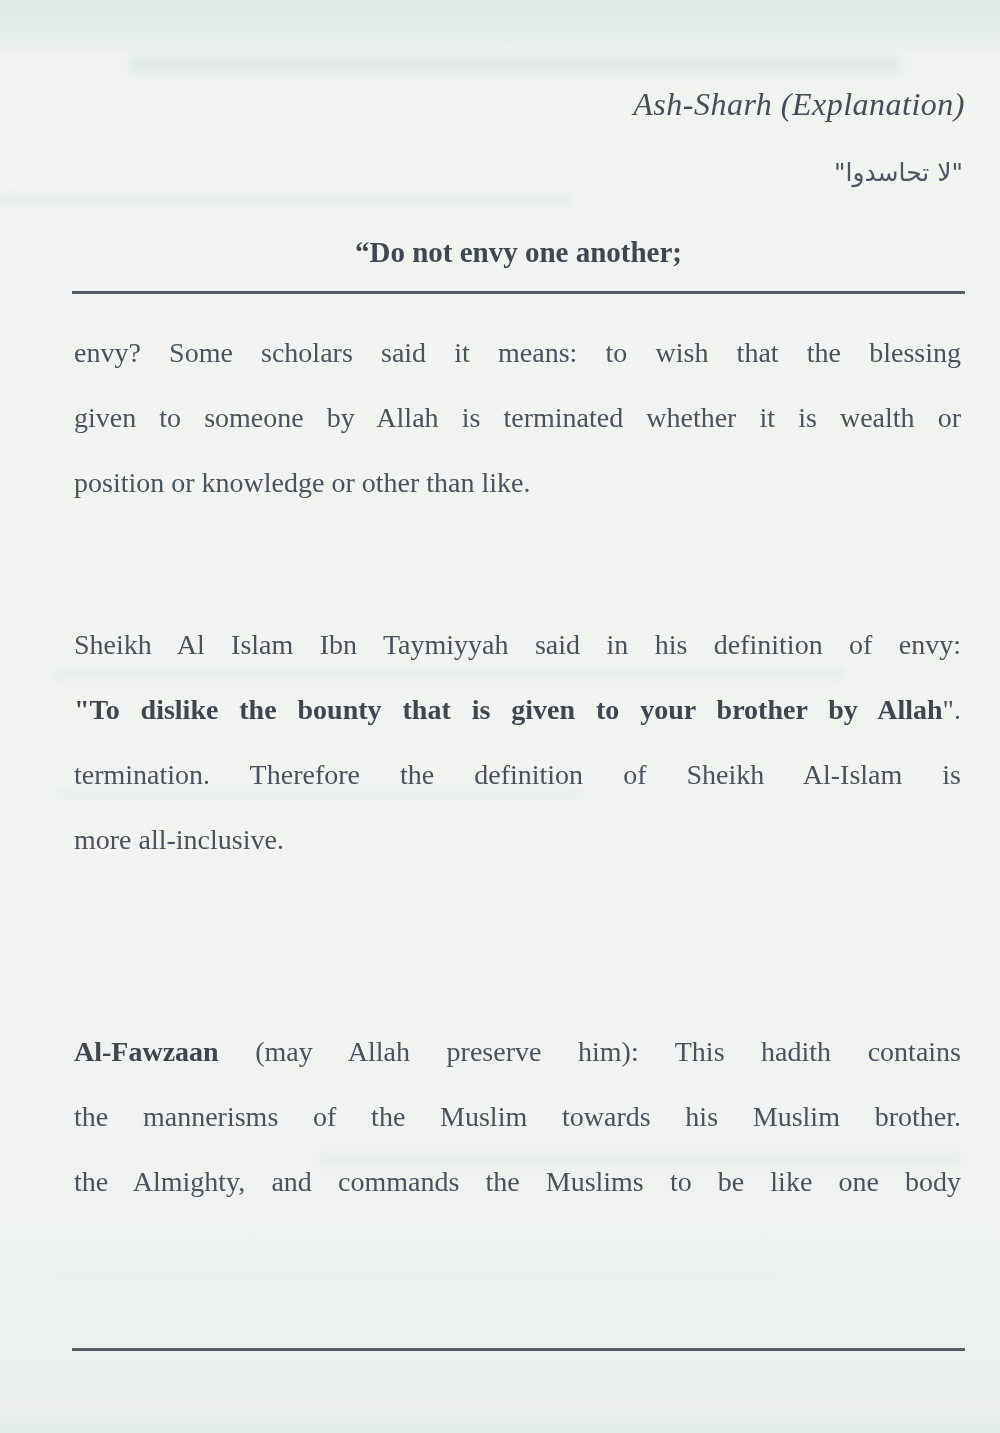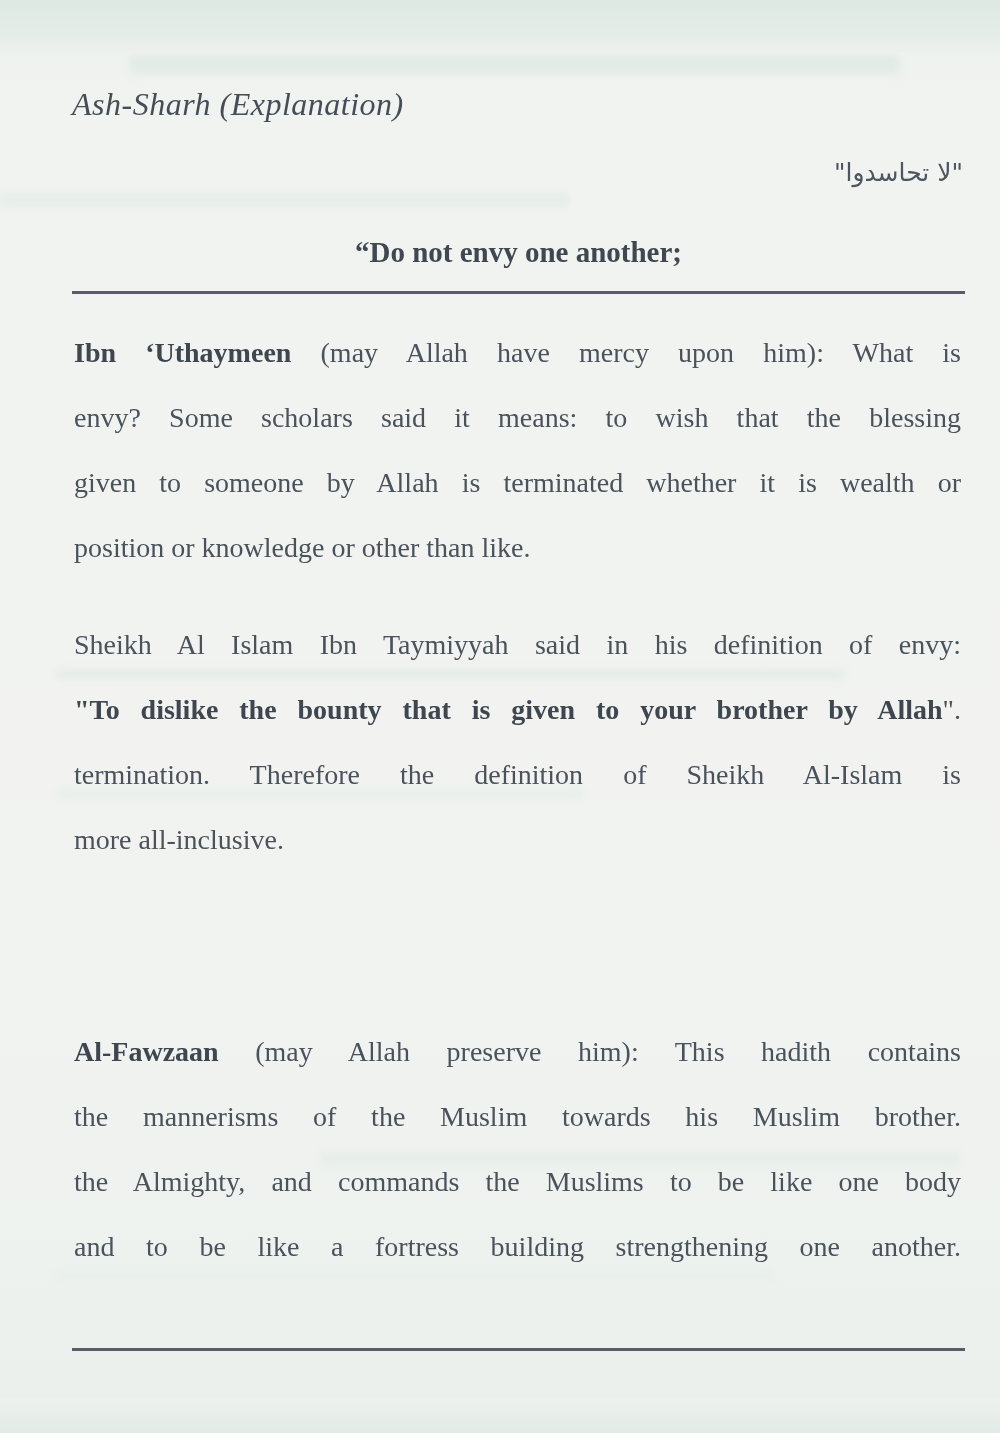--- a/index.html
+++ b/index.html
@@ -22,21 +22,21 @@
   .g3 { top: 193px; left: 0px;  width: 570px; height: 14px; background: #e2ebe6; opacity: .65; filter: blur(4px); }
   .g4 { top: 668px; left: 55px; width: 790px; height: 12px; background: #e2ece7; opacity: .8;  filter: blur(4px); }
   .g5 { top: 788px; left: 55px; width: 530px; height: 12px; background: #e4ede9; opacity: .7;  filter: blur(4px); }
   .g6 { top: 1152px; left: 320px; width: 640px; height: 14px; background: #e3ece7; opacity: .7; filter: blur(4px); }
   .g7 { top: 1268px; left: 55px; width: 720px; height: 14px; background: #e6eee9; opacity: .6; filter: blur(4px); }
   .g8 { top: 1398px; left: 0; width: 1000px; height: 35px;
         background: linear-gradient(180deg, #eef1ee 0%, #e2ebe6 100%); }
 
   .title {
     position: absolute; top: 86px; left: 72px; width: 893px;
-    text-align: left; font-style: italic; font-size: 32px;
+    text-align: right; font-style: italic; font-size: 32px;
     color: #454d57; letter-spacing: .5px;
   }
   .arabic {
     position: absolute; top: 158px; left: 72px; width: 891px;
     direction: rtl; text-align: right;
     font-family: "DejaVu Sans", sans-serif;
     font-size: 25px; color: #4d5660;
   }
   .hadith {
     position: absolute; top: 236px; left: 74px; width: 889px;
@@ -66,32 +66,30 @@
 
   <div class="title">Ash-Sharh (Explanation)</div>
 
   <div class="arabic" dir="rtl">"لا تحاسدوا"</div>
 
   <div class="hadith">“Do not envy one another;</div>
 
   <div class="rule rule1"></div>
 
   <div class="para" style="top:320px">
-      <div class="line j"><span class="bold">Ibn ‘Uthaymeen</span><span> (may Allah have mercy upon him): What is</span></div>
       <div class="line j"><span>envy? Some scholars said it means: to wish that the blessing</span></div>
       <div class="line j"><span>given to someone by Allah is terminated whether it is wealth or</span></div>
       <div class="line"><span>position or knowledge or other than like.</span></div>
     </div>
   <div class="para" style="top:612px">
       <div class="line j"><span>Sheikh Al Islam Ibn Taymiyyah said in his definition of envy:</span></div>
       <div class="line j"><span class="bold">"To dislike the bounty that is given to your brother by Allah</span><span>".</span></div>
       <div class="line j"><span>termination. Therefore the definition of Sheikh Al-Islam is</span></div>
       <div class="line"><span>more all-inclusive.</span></div>
     </div>
   <div class="para" style="top:1019px">
       <div class="line j"><span class="bold">Al-Fawzaan</span><span> (may Allah preserve him): This hadith contains</span></div>
       <div class="line j"><span>the mannerisms of the Muslim towards his Muslim brother.</span></div>
       <div class="line j"><span>the Almighty, and commands the Muslims to be like one body</span></div>
-      <div class="line j"><span>and to be like a fortress building strengthening one another.</span></div>
     </div>
 
   <div class="rule rule2"></div>
 </div>
 
 </body></html>

